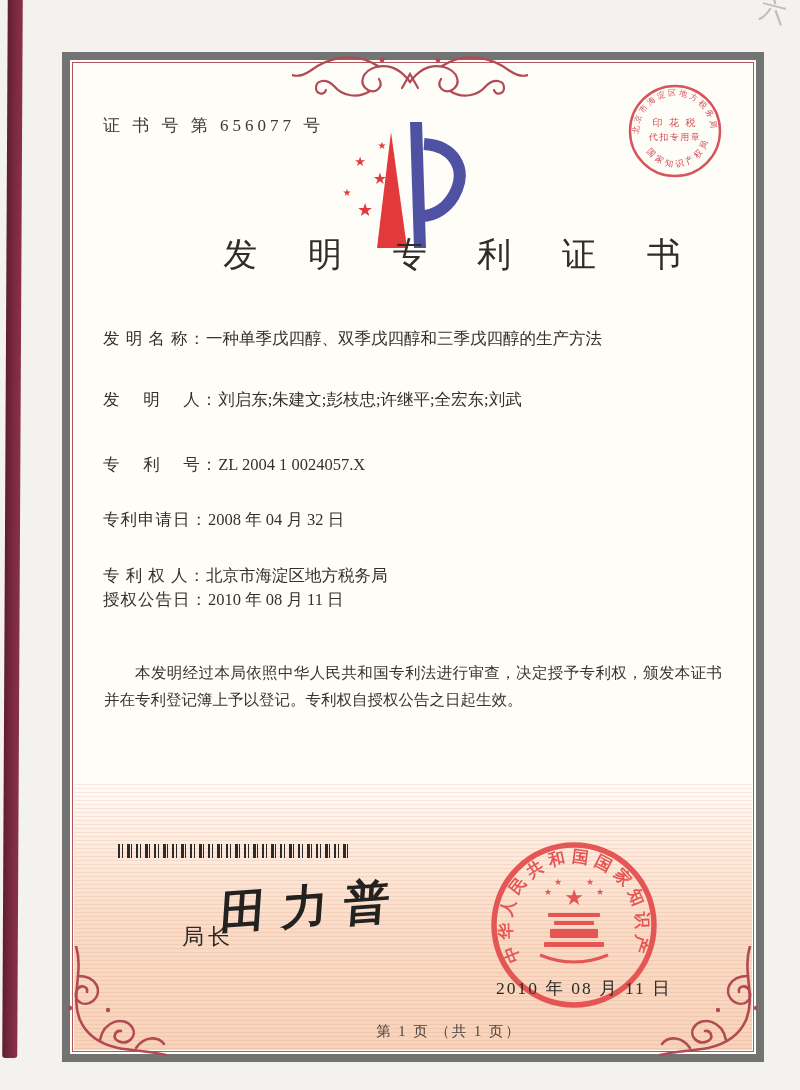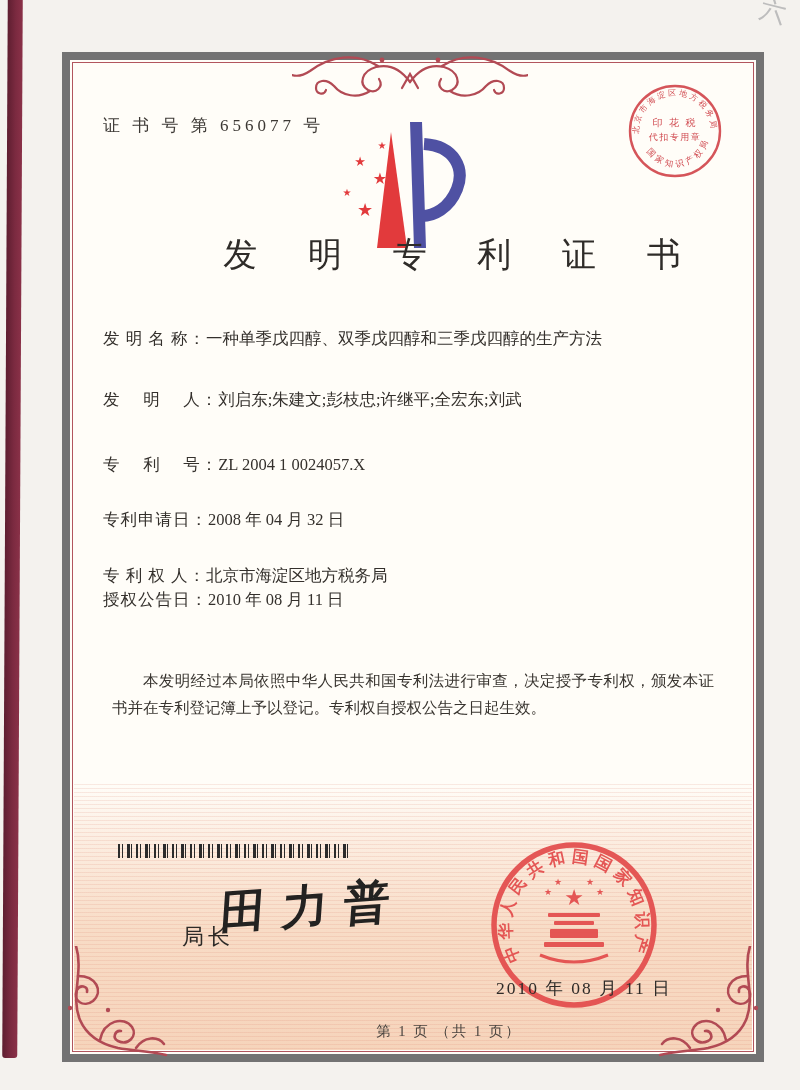--- a/index.html
+++ b/index.html
@@ -22,21 +22,21 @@
   .cert-no{position:absolute;left:33px;top:54px;font-size:17px;letter-spacing:4px;color:#3c3834;z-index:2;}
   .stamp{position:absolute;left:548px;top:14px;z-index:2;}
   .logo{position:absolute;left:264px;top:56px;z-index:2;}
   .title{position:absolute;left:0;top:172px;width:100%;text-align:center;font-size:34px;
          letter-spacing:.62em;text-indent:.62em;color:#2f2c29;font-weight:500;z-index:2;margin-left:39px;}
   .fields{position:absolute;left:33px;top:0;width:640px;z-index:2;font-size:16.5px;color:#34302c;}
   .frow{position:absolute;left:0;white-space:nowrap;}
   .frow .lab{letter-spacing:1px;}
   .paras{position:absolute;left:26px;top:592px;width:634px;z-index:2;font-size:15.5px;
          line-height:26.5px;text-align:justify;color:#38342f;}
-  .paras p{margin:16px;text-indent:2em;}
+  .paras p{margin:8px;text-indent:2em;}
   .barcode{position:absolute;left:48px;top:784px;width:232px;height:14px;z-index:2;
         background:repeating-linear-gradient(90deg,#2b2b2b 0 2px,transparent 2px 4px,
           #2b2b2b 4px 5px,transparent 5px 9px,#2b2b2b 9px 12px,transparent 12px 13px,
           #2b2b2b 13px 14px,transparent 14px 18px);}
   .signer{position:absolute;left:112px;top:862px;font-size:22px;letter-spacing:4px;color:#2d2a27;z-index:2;}
   .signature{position:absolute;left:150px;top:816px;font-size:46px;letter-spacing:16px;
         color:#232221;font-family:"DejaVu Sans",sans-serif;font-weight:600;
         transform:rotate(-4deg) skewX(-8deg);z-index:2;}
   .seal{position:absolute;left:416px;top:777px;z-index:2;opacity:.92;}
   .issue-date{position:absolute;left:426px;top:916px;font-size:17.5px;letter-spacing:2px;

